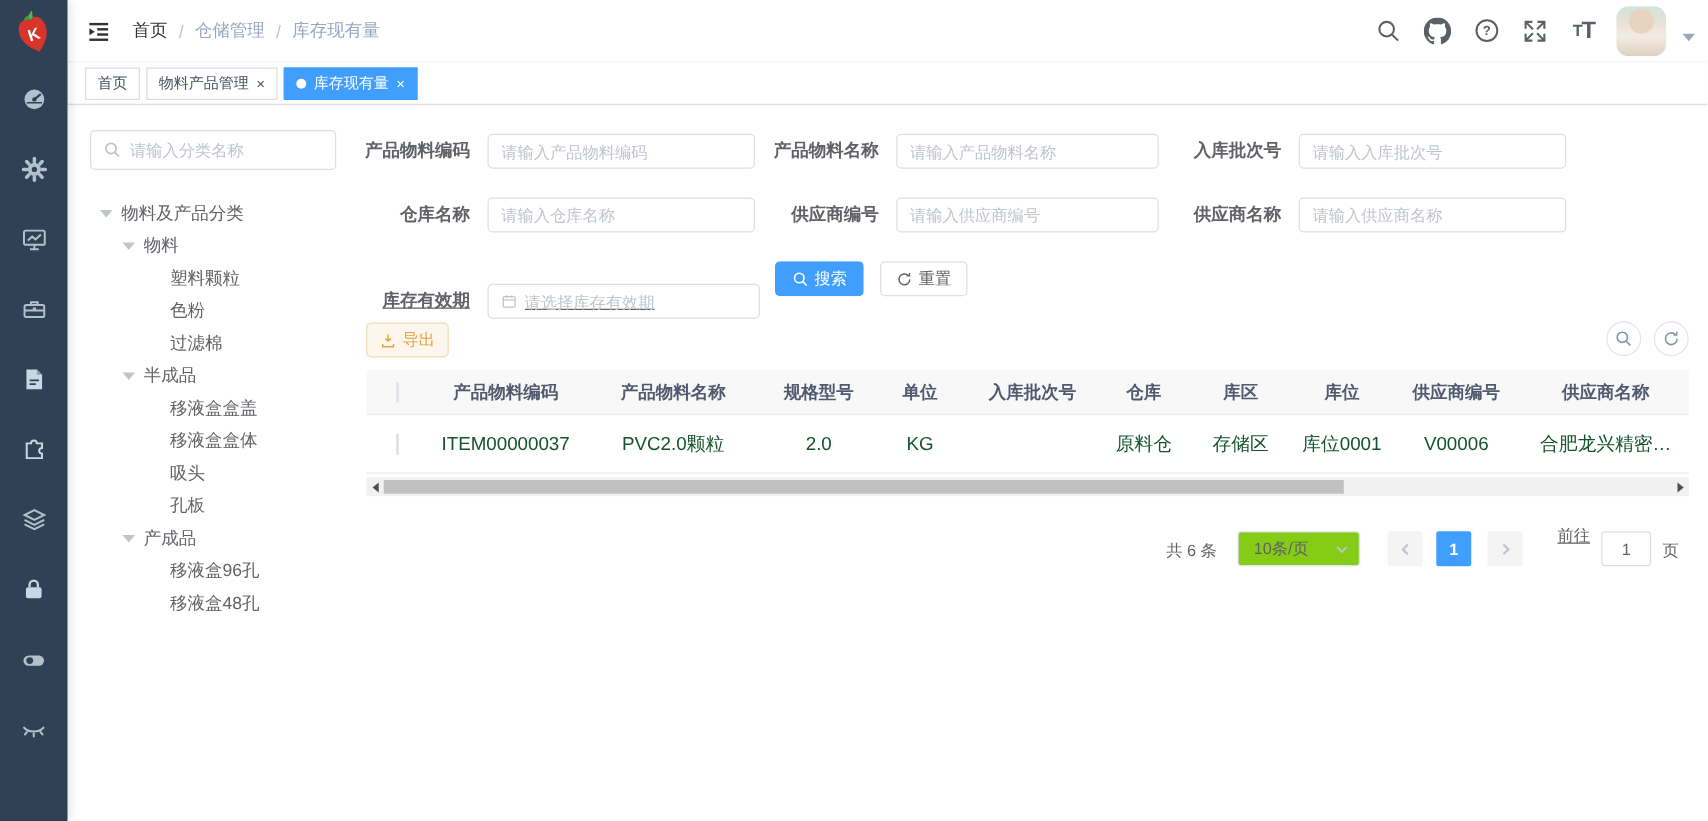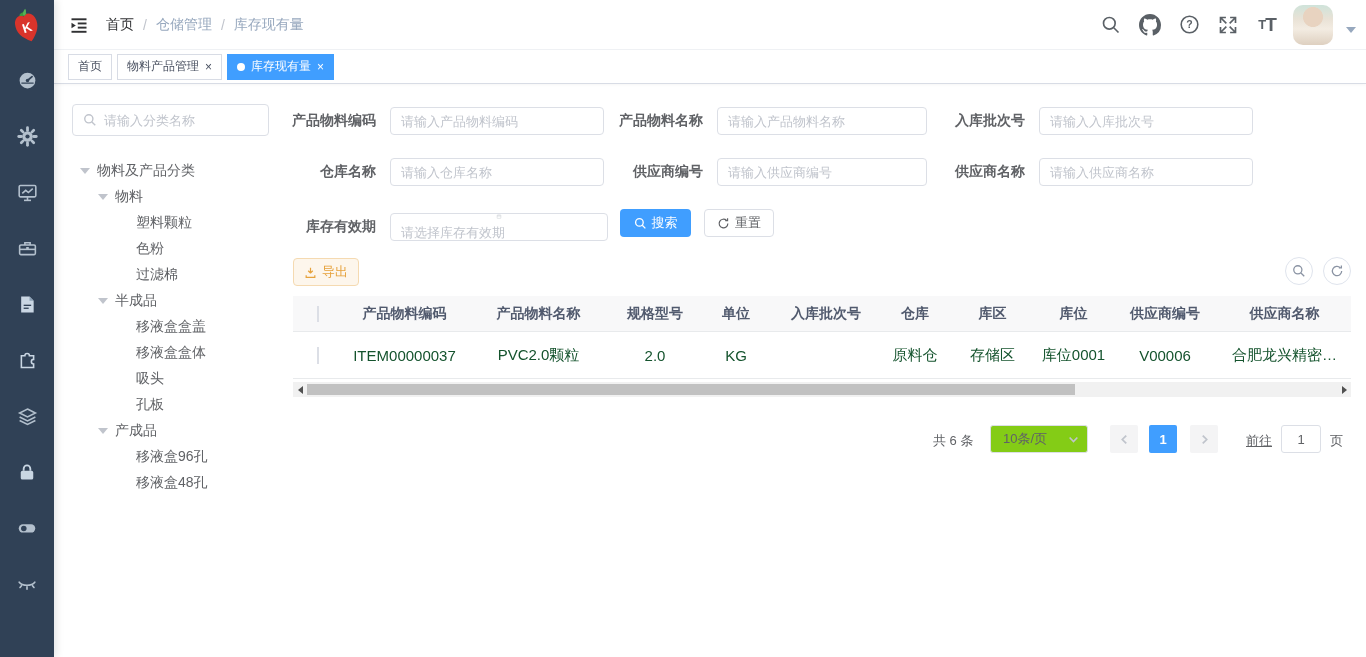--- a/index.html
+++ b/index.html
@@ -77,21 +77,21 @@
   .tri-r { width:0;height:0;border-top:4px solid transparent;border-bottom:4px solid transparent;border-left:5px solid #505050; }
   .hs-thumb { position:absolute; left:14px; top:2px; width:768px; height:11px; background:#c1c1c1; cursor:pointer; }
 
   
   .pg-total { position:absolute; left:933px; top:432px; font-size:13px; color:#606266; }
   .pg-size { position:absolute; left:990px; top:425px; width:98px; height:28px; border:1px solid #dcdfe6; border-radius:3px; background:#84cc16; display:flex; align-items:center; padding:0 8px 0 12px; font-size:13px; color:#606266; cursor:pointer; }
   .pg-size span { flex:1; }
   .pg-btn { position:absolute; top:425px; width:28px; height:28px; background:#f4f4f5; border-radius:2px; display:flex; align-items:center; justify-content:center; cursor:pointer; }
   .pg-prev { left:1110px; } .pg-next { left:1190px; }
   .pg-cur { position:absolute; left:1149px; top:425px; width:28px; height:28px; background:#409eff; border-radius:2px; color:#fff; font-size:13px; font-weight:bold; display:flex; align-items:center; justify-content:center; cursor:pointer; }
-  .pg-goto { position:absolute; left:1246px; top:432px; font-size:13px; color:#606266;text-decoration:underline; }
+  .pg-goto { position:absolute; left:1246px; top:420px; font-size:13px; color:#606266;text-decoration:underline; }
   .pg-input { position:absolute; left:1281px; top:425px; width:40px; height:28px; border:1px solid #dcdfe6; border-radius:3px; text-align:center; font-size:13px; color:#606266; outline:none; font-family:inherit; }
   .pg-unit { position:absolute; left:1330px; top:432px; font-size:13px; color:#606266; }
 </style>
 </head>
 <body>
 
 <aside class="sidebar">
   <div class="logo-box">
     <svg width="34" height="40" viewBox="0 0 34 40">
       <g transform="rotate(-18 17 22)">
@@ -353,23 +353,23 @@
   <span class="inp" style="width:210px;">
       <input placeholder="请输入供应商编号" style="">
     </span>
 </div>
 <div class="field" style="left:925px; top:158px;">
   <label>供应商名称</label>
   <span class="inp" style="width:214px;">
       <input placeholder="请输入供应商名称" style="">
     </span>
 </div>
-<div class="field" style="left:276px; top:213px;">
+<div class="field" style="left:276px; top:227px;text-decoration:underline;">
   <label>库存有效期</label>
-  <span class="inp" style="width:218px;flex-direction:column;">
+  <span class="inp" style="width:218px;">
     <svg width="14" height="14" viewBox="0 0 24 24" fill="none" stroke="#c0c4cc" stroke-width="2">
         <rect x="3" y="5" width="18" height="16" rx="2"></rect>
         <line x1="3" y1="10" x2="21" y2="10"></line>
         <line x1="8" y1="3" x2="8" y2="7"></line>
         <line x1="16" y1="3" x2="16" y2="7"></line>
       </svg>
     <input placeholder="请选择库存有效期" style="">
   </span>
 </div>
 

